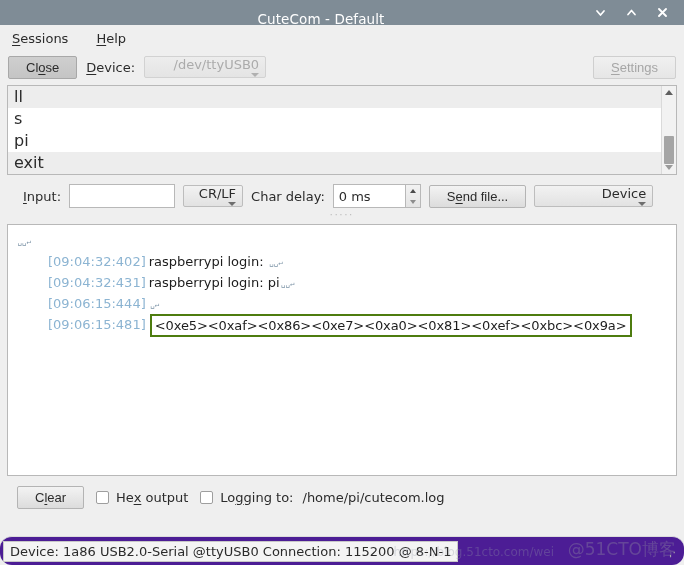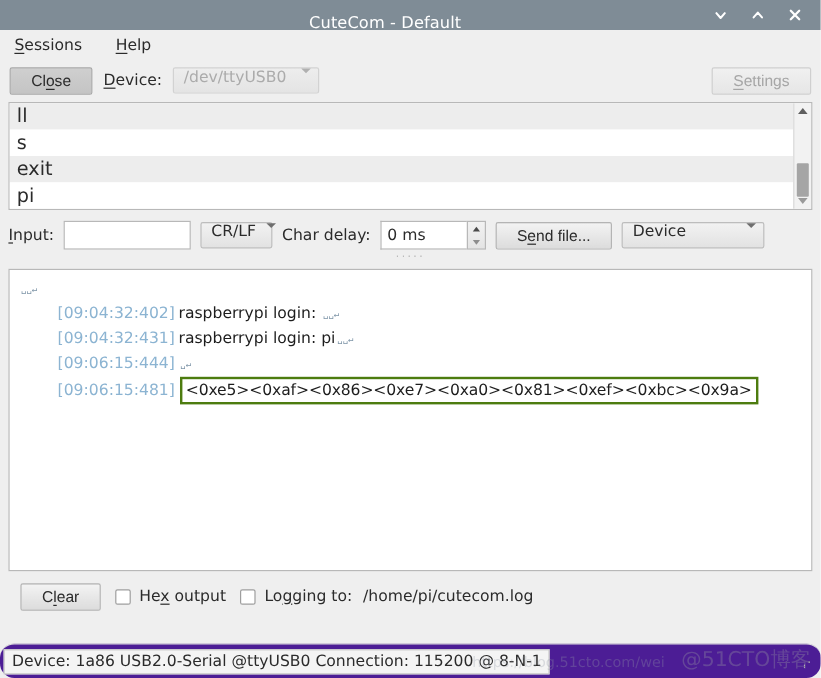--- a/index.html
+++ b/index.html
@@ -108,24 +108,25 @@
     white-space: nowrap;
   }
   .combo {
     font-size: 13px;
     color: #2b2b2b;
     background: linear-gradient(to bottom, #f2f2f2, #e2e2e2);
     border: 1px solid #bdbdbd;
     border-radius: 2px;
     height: 22px;
     display: flex;
-    align-items: flex-start;
+    align-items: flex-end;
     padding: 0 6px 0 8px;
     cursor: pointer;
     box-sizing: border-box;
+    flex-direction: column;
   }
   .combo .cval { flex: 1; white-space: nowrap; }
   .combo.disabled {
     color: #ababab;
     background: linear-gradient(to bottom, #ededed, #e4e4e4);
     border-color: #d2d2d2;
     cursor: default;
   }
   .caret {
     margin-left: 9px;
@@ -195,21 +196,21 @@
     background: #a5a5a5;
     border-radius: 1px;
     cursor: pointer;
   }
 
   
   .inputrow {
     height: 32px;
     display: flex;
     align-items: center;
-    padding: 0 7px;
+    padding: 0 23px;
     gap: 8px;
     margin-top: 5px;
   }
   .text-input {
     background: #ffffff;
     border: 1px solid #b8b8b8;
     height: 24px;
     box-sizing: border-box;
     font-size: 13px;
     color: #2b2b2b;
@@ -429,22 +430,22 @@
       <span class="caret"></span>
     </div>
     <div class="spacer"></div>
     <button class="btn disabled"><span class="mn">S</span>ettings</button>
   </div>
 
   <div class="history">
     <div class="history-rows">
       <div class="hrow alt">ll</div>
       <div class="hrow plain">s</div>
+      <div class="hrow plain">pi</div>
       <div class="hrow alt">exit</div>
-      <div class="hrow plain">pi</div>
     </div>
     <div class="vscroll">
       <div class="vs-arrow up">
           <i></i>
         </div>
       <div class="vs-thumb"></div>
       <div class="vs-arrow down">
           <i></i>
         </div>
     </div>

